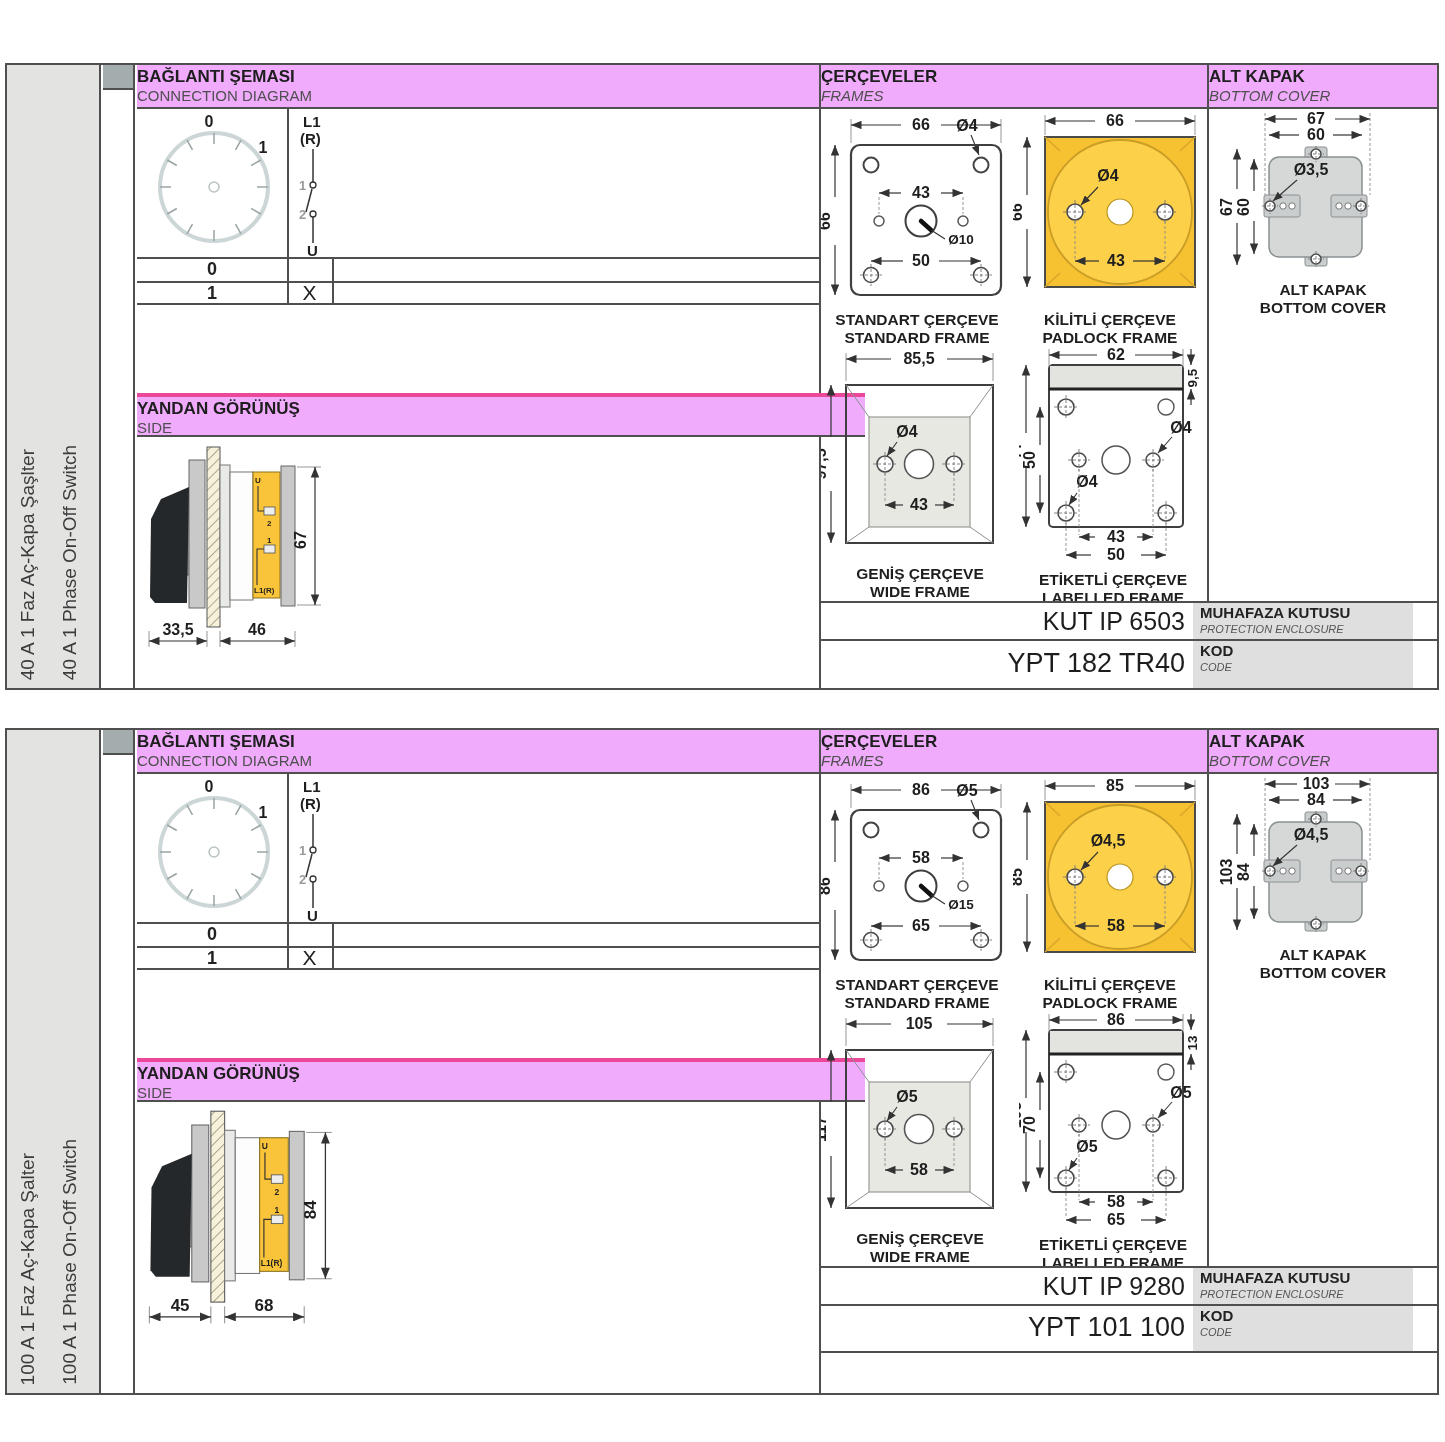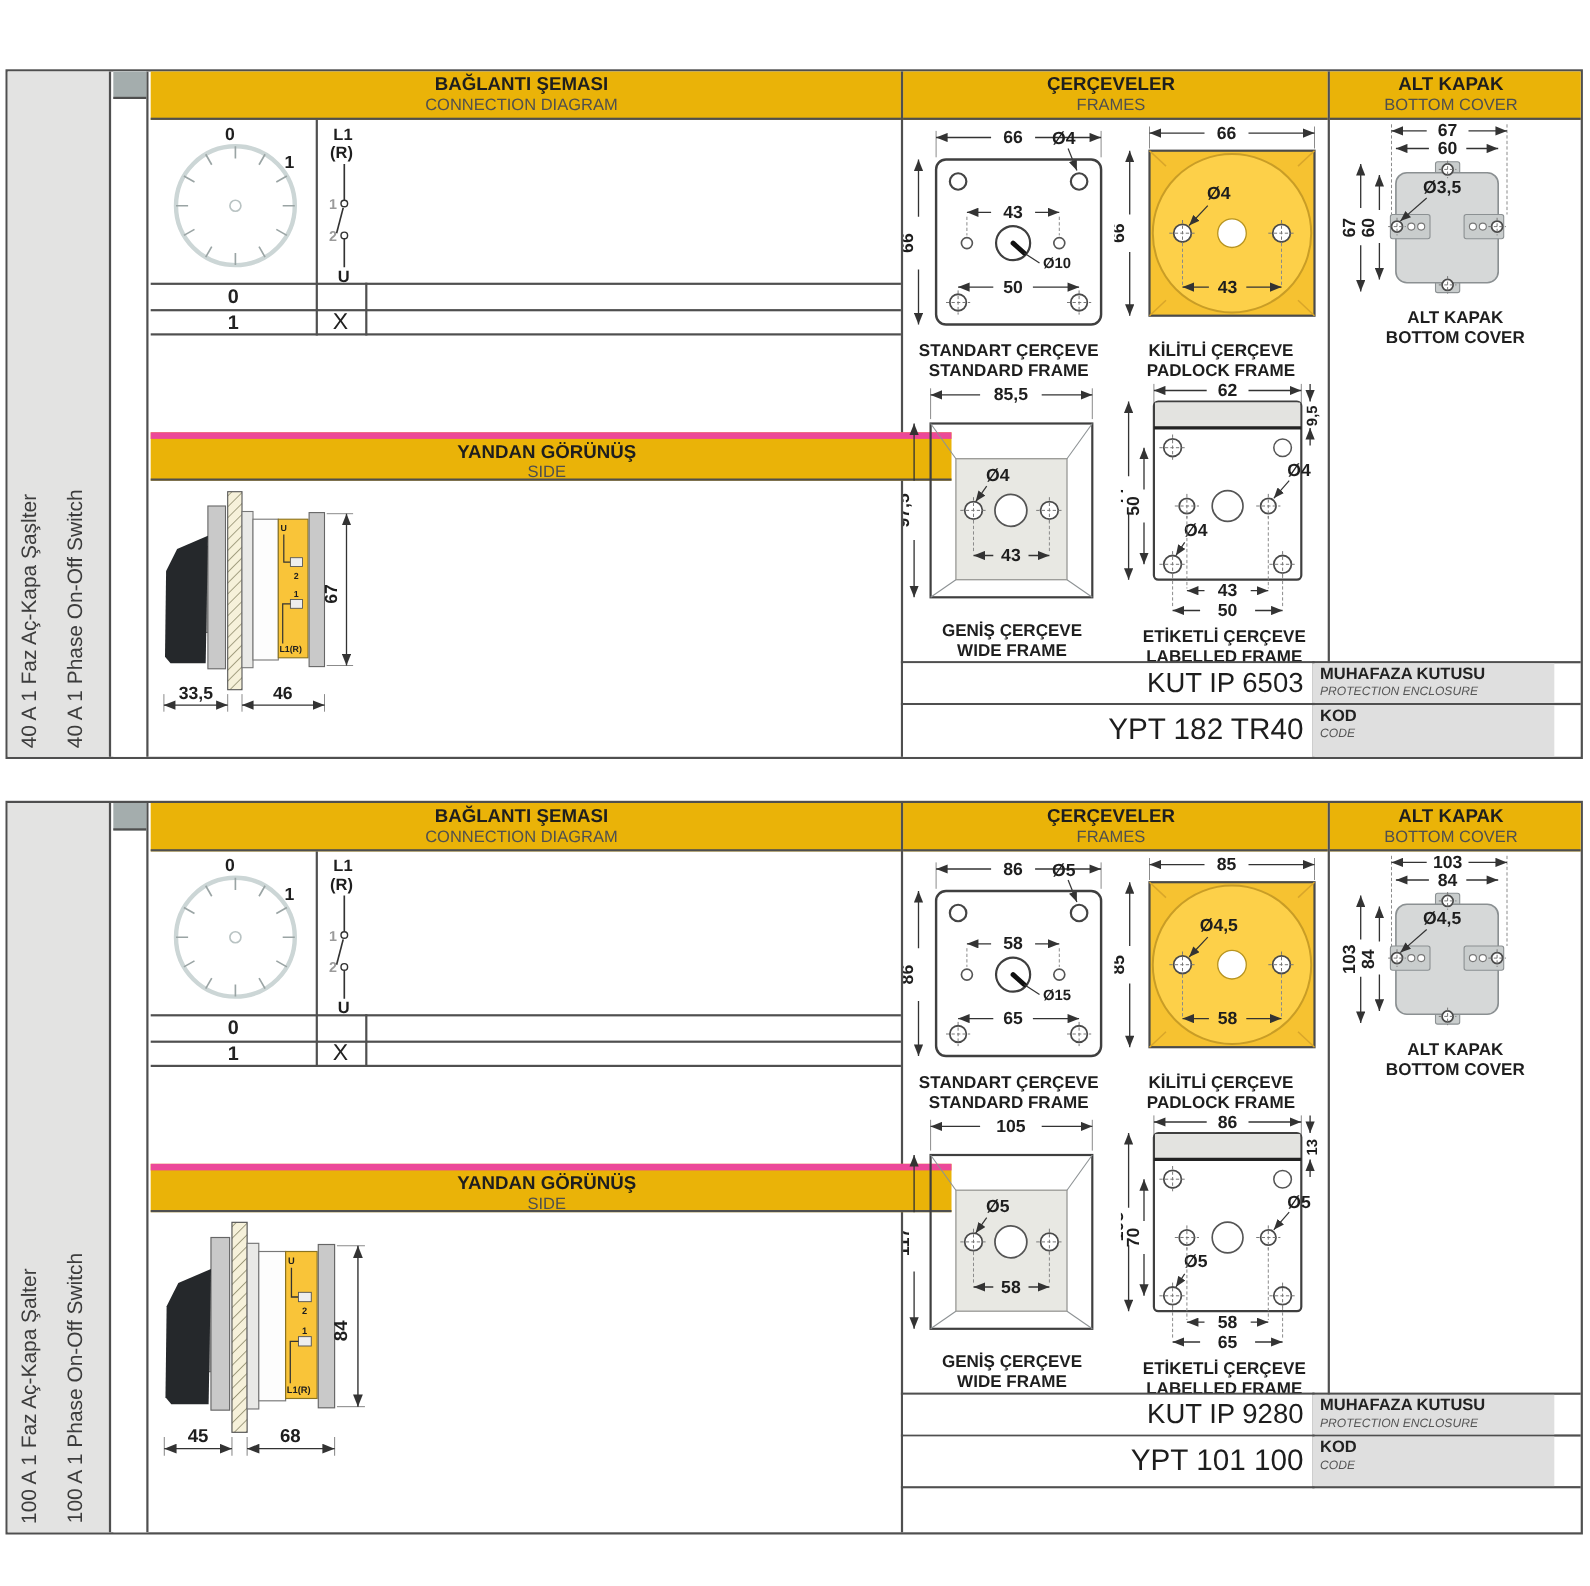--- a/index.html
+++ b/index.html
@@ -8,28 +8,28 @@
 .block{position:absolute;left:5px;width:1434px;border:2px solid #4f4f4f;background:#fff}
 #b0{top:63px;height:627px}
 #b1{top:728px;height:667px}
 .abs{position:absolute}
 .label-col{position:absolute;left:0;top:0;bottom:0;width:94px;background:#e3e3e2;border-right:2px solid #4f4f4f}
 .vlabel{position:absolute;bottom:8px;writing-mode:vertical-rl;transform:rotate(180deg);font-size:19px;color:#3c3c3c;white-space:nowrap}
 .vlabel.tr{left:10px}
 .vlabel.en{left:52px}
 .strip-col{position:absolute;left:96px;top:0;bottom:0;width:32px;background:#fff;border-right:2px solid #4f4f4f}
 .strip-tab{width:100%;height:25px;background:#a4adad;border-bottom:2px solid #4f4f4f}
-.hdr{position:absolute;background:#eab308;border-bottom:2px solid #4f4f4f;text-align:center;padding:2px 8px 0 0}
+.hdr{position:absolute;background:#f0abfc;border-bottom:2px solid #4f4f4f;text-align:left;padding:2px 8px 0 0}
 .hdr .t{font-weight:bold;font-size:17px;color:#1e1e1e;line-height:20px}
 .hdr .e{font-size:15px;color:#4f4f4f;line-height:17px}
-.hdr .e.it{}
+.hdr .e.it{font-style:italic}
 .conn-hdr{left:130px;top:0;width:682px;height:44px}
 .frames-hdr{left:814px;top:0;width:386px;height:44px}
 .cover-hdr{left:1202px;top:0;width:228px;height:44px}
-.side-hdr{left:130px;top:328px;width:728px;height:44px;border-top:6px solid #ec4899}
+.side-hdr{left:130px;top:328px;width:728px;height:44px;border-top:4px solid #ec4899}
 .vline{position:absolute;width:2px;background:#4f4f4f}
 .hline{position:absolute;height:2px;background:#4f4f4f}
 .rowlab{position:absolute;text-align:center;font-weight:bold;font-size:18px}
 .xmark{position:absolute;text-align:center;font-size:21px;color:#222}
 .cell{position:absolute}
 .caption{text-align:center;font-weight:bold;font-size:15.5px;line-height:18px;color:#1e1e1e;margin-top:2px}
 .code-cell{position:absolute;text-align:right;color:#1d1d1d;padding-right:8px;background:#fff}
 .kut-code{left:814px;top:538px;width:372px;height:36px;line-height:36px;font-size:25px}
 .kod-code{left:814px;top:576px;width:372px;height:47px;line-height:45px;font-size:27px}
 .mini-label{position:absolute;left:1186px;width:220px;background:#dfdfdf;padding:2px 0 0 7px;overflow:hidden}

